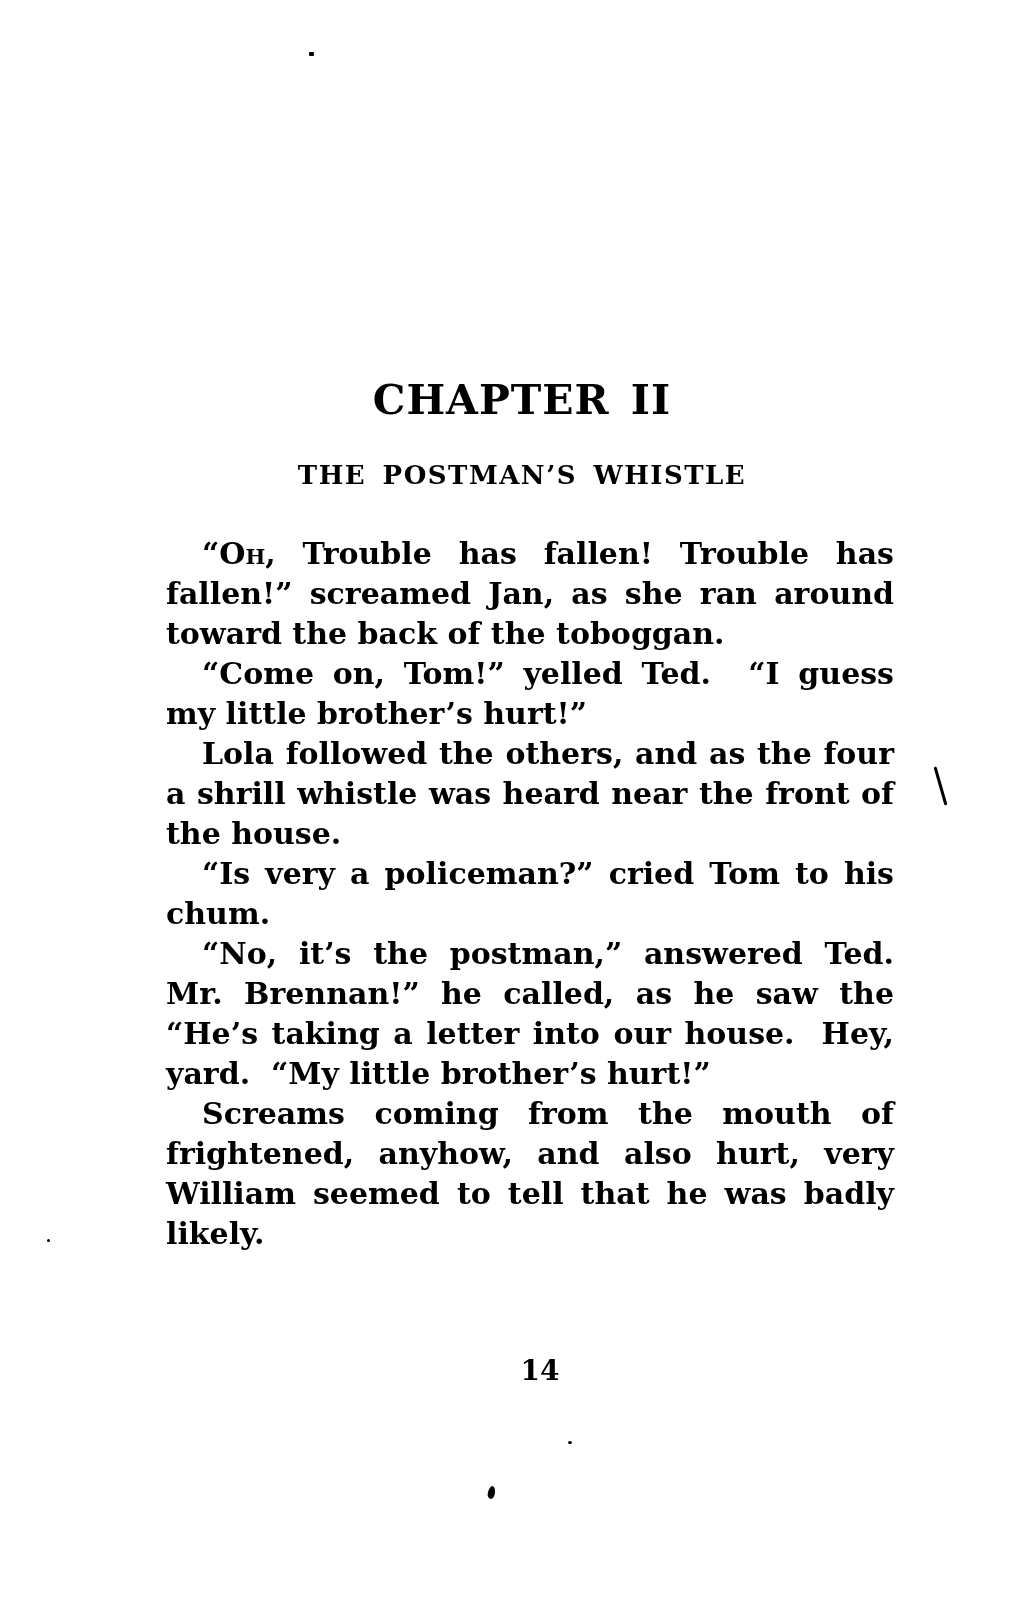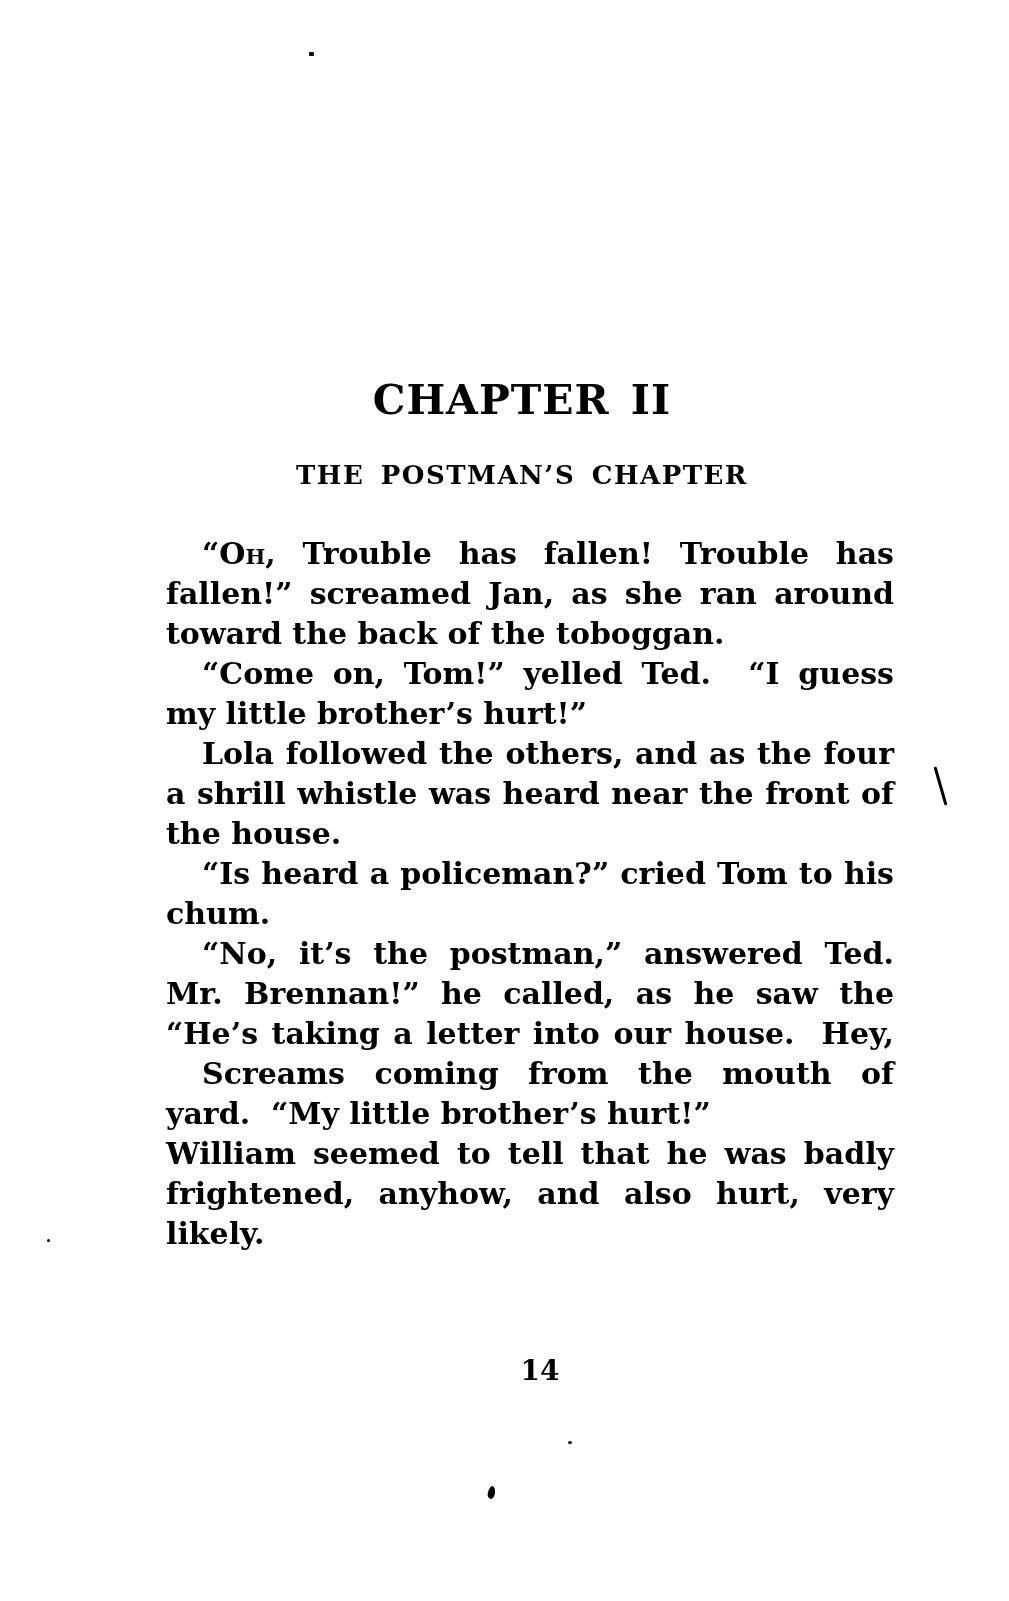--- a/index.html
+++ b/index.html
@@ -68,40 +68,40 @@
                       border-radius: 50% 50% 50% 50% / 60% 60% 40% 40%;
                       transform: rotate(12deg); }
 </style>
 </head>
 <body>
 
 <div class="page">
 
   <div class="chapter-title">CHAPTER II</div>
 
-  <div class="chapter-subtitle">THE POSTMAN’S CHAPTER</div>
+  <div class="chapter-subtitle">THE POSTMAN’S WHISTLE</div>
 
   <div class="body-text">
     <div class="line indent"><span class="sc">“Oh,</span><span> Trouble has fallen! Trouble has</span></div>
     <div class="line">fallen!” screamed Jan, as she ran around</div>
     <div class="line last">toward the back of the toboggan.</div>
     <div class="line indent">“Come on, Tom!” yelled Ted.&nbsp; “I guess</div>
     <div class="line last">my little brother’s hurt!”</div>
     <div class="line indent">Lola followed the others, and as the four</div>
     <div class="line">a shrill whistle was heard near the front of</div>
     <div class="line last">the house.</div>
-    <div class="line indent">“Is heard a policeman?” cried Tom to his</div>
+    <div class="line indent">“Is very a policeman?” cried Tom to his</div>
     <div class="line last">chum.</div>
     <div class="line indent">“No, it’s the postman,” answered Ted.</div>
     <div class="line">Mr. Brennan!” he called, as he saw the</div>
     <div class="line">“He’s taking a letter into our house.&nbsp; Hey,</div>
+    <div class="line last">yard.&nbsp; “My little brother’s hurt!”</div>
     <div class="line indent">Screams coming from the mouth of</div>
-    <div class="line last">yard.&nbsp; “My little brother’s hurt!”</div>
+    <div class="line">frightened, anyhow, and also hurt, very</div>
     <div class="line">William seemed to tell that he was badly</div>
-    <div class="line">frightened, anyhow, and also hurt, very</div>
     <div class="line last">likely.</div>
   </div>
 
   <div class="page-number">14</div>
 
   <div class="mark mark-top-speck"></div>
   <div class="mark mark-backslash"></div>
   <div class="mark mark-left-dot"></div>
   <div class="mark mark-bottom-dot"></div>
   <div class="mark mark-apostrophe"></div>

